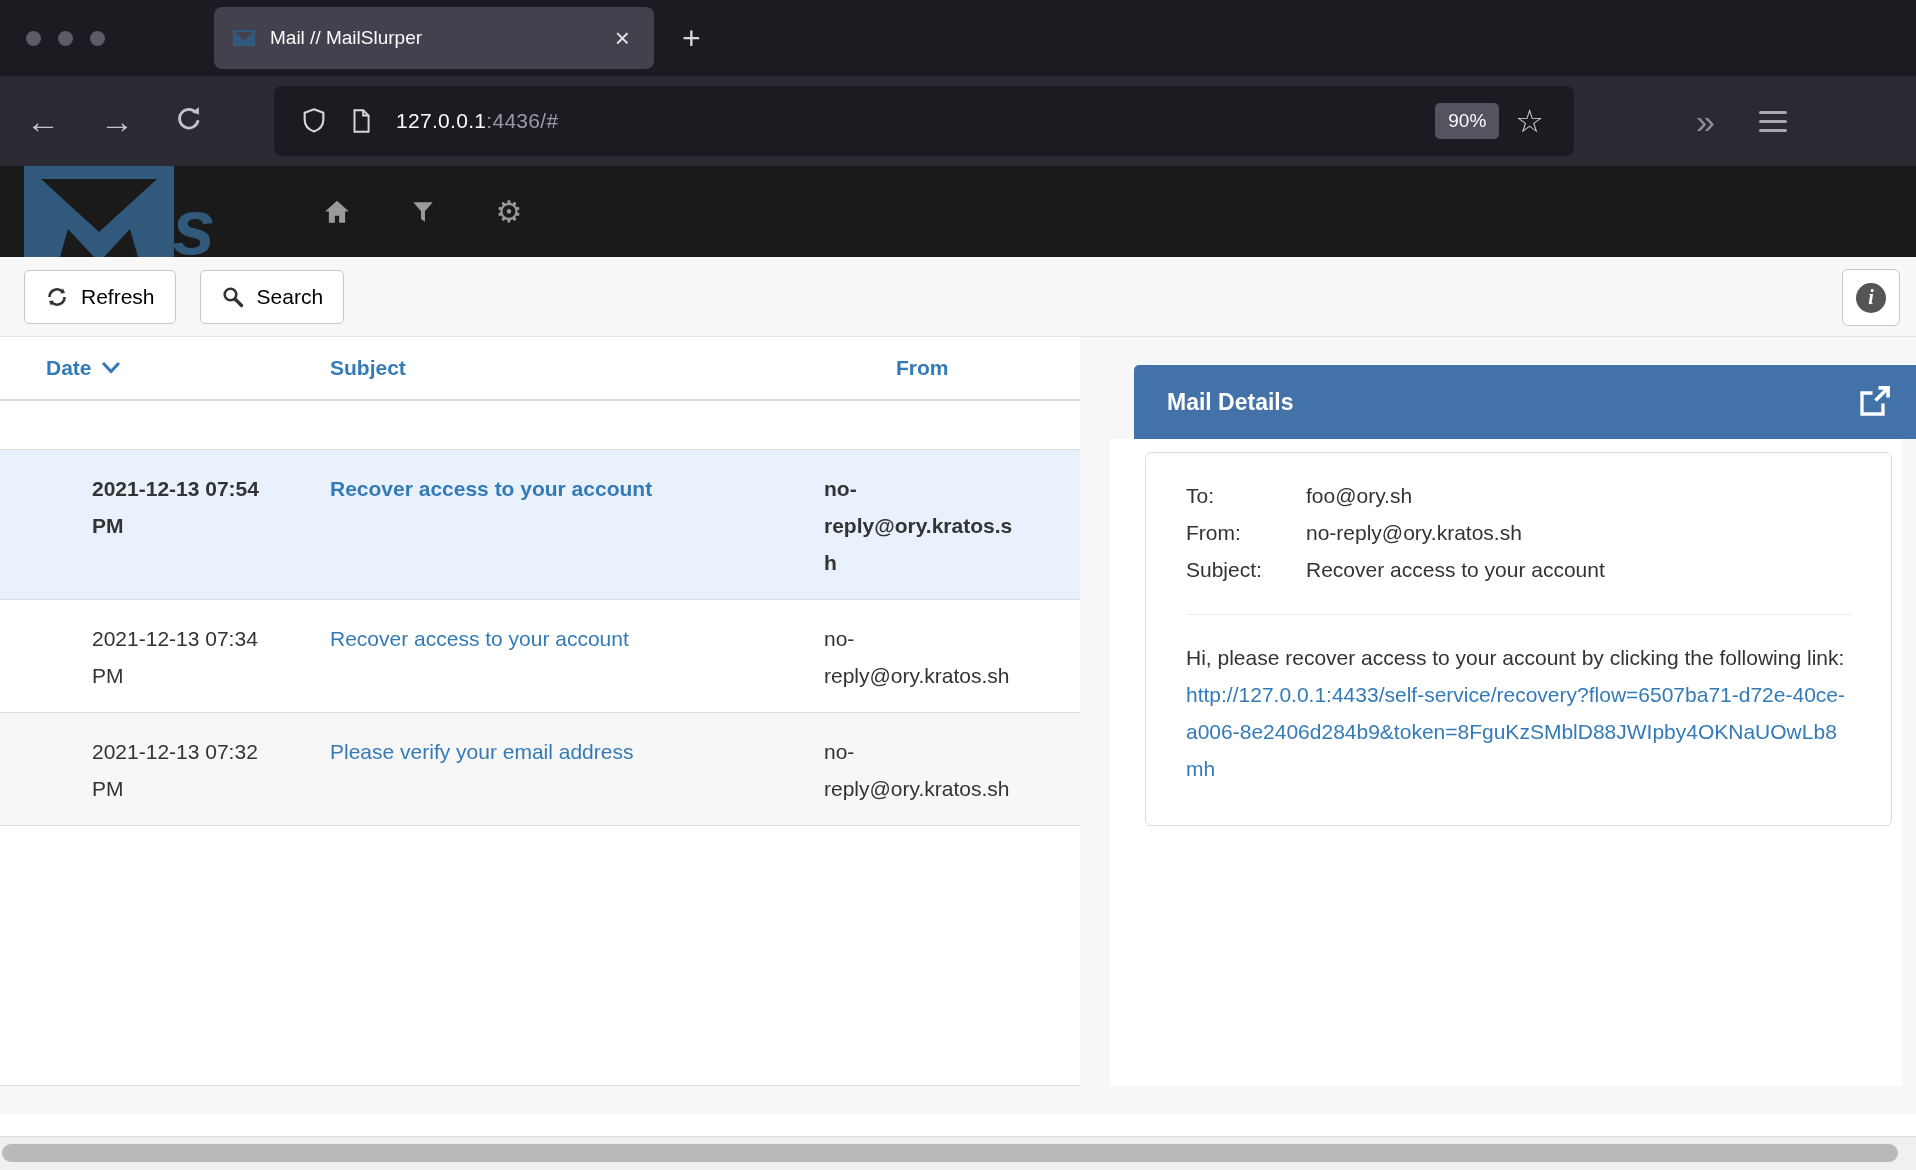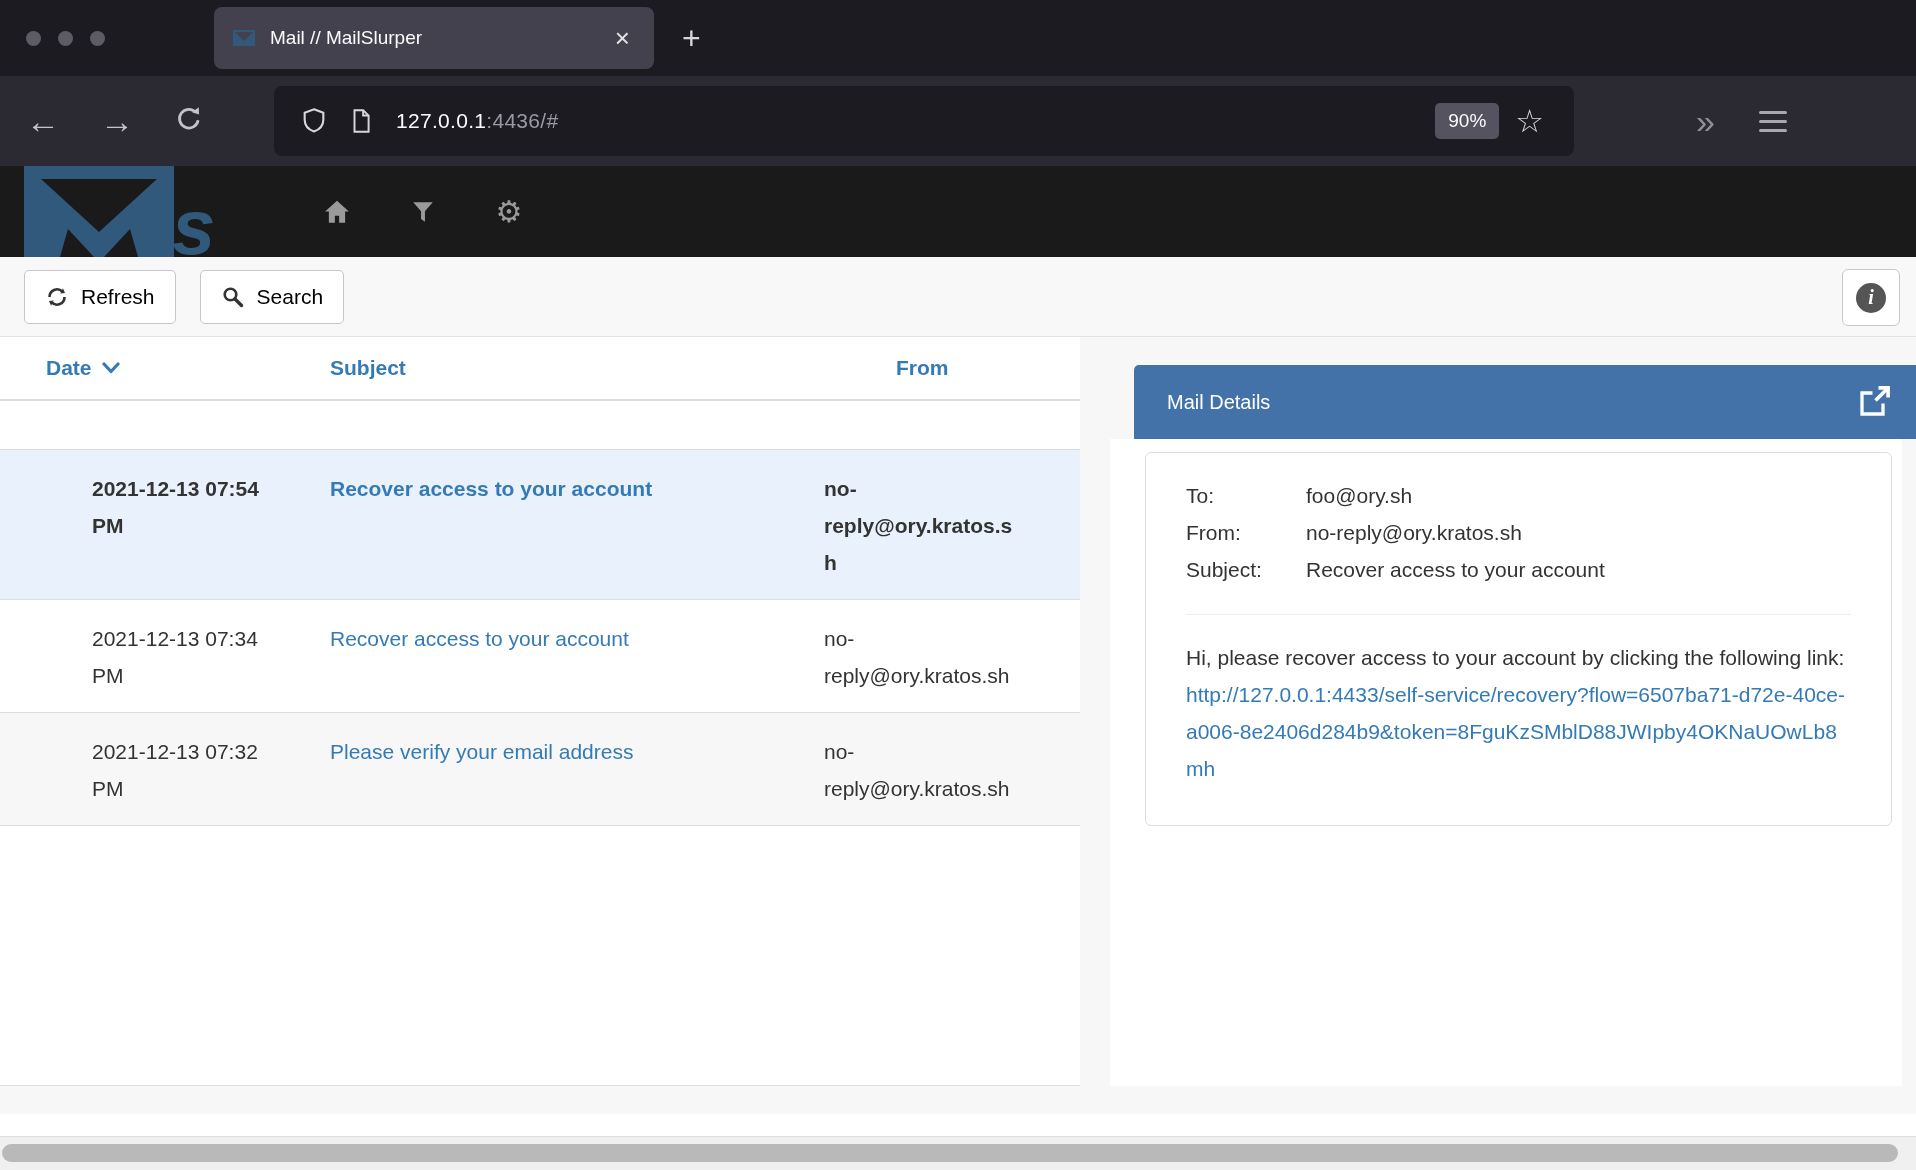--- a/index.html
+++ b/index.html
@@ -59,21 +59,21 @@
   .mail-row:last-child { border-bottom:1px solid #ddd; }
   .mail-row.striped { background:#f7f7f7; }
   .mail-row.selected { background:#e9f2fc; font-weight:bold; }
   .cell-date { width:175px;margin-left:46px; }
   .cell-from { width:196px; overflow-wrap:break-word; }
   .subject-link { color:#337ab7; text-decoration:none; }
 
   
   .details-panel { position:absolute; left:1110px; top:0; width:806px; height:749px; }
   .details-header { margin-top:28px; margin-left:24px; height:74px; background:#4372a8; border-radius:5px 0 0 0; display:flex; align-items:center; color:#fff; }
-  .details-title { font-size:20px; font-weight:normal; margin-left:33px; }
+  .details-title { font-size:23px; font-weight:bold; margin-left:33px; }
   .ext-link { margin-left:auto; margin-right:24px; display:flex; }
   .details-body { position:absolute; left:0; top:102px; width:792px; bottom:0; background:#fff; }
   .mail-card { margin:13px 10px 0 35px; border:1px solid #ddd; border-radius:6px; padding:24px 40px 38px 40px; font-size:21px; color:#333; }
   .mrow { display:flex; line-height:37px; }
   .mlabel { width:120px; flex:0 0 auto; }
   .mail-card hr { border:none; border-top:1px solid #eee; margin:26px 0 24px; }
   .mail-body { line-height:37px; }
   .mail-link { color:#337ab7; text-decoration:none; word-break:break-all; }
 
   

